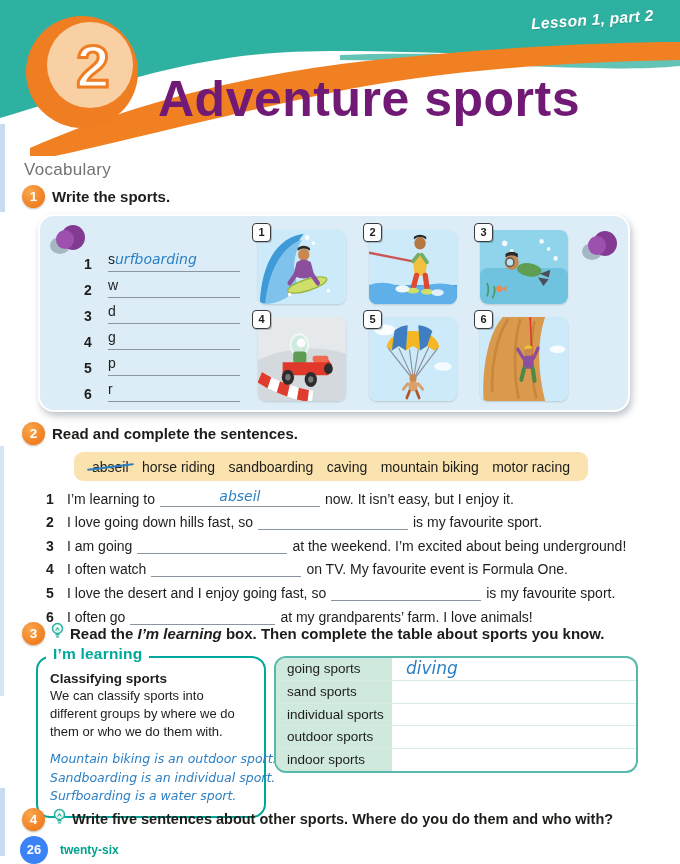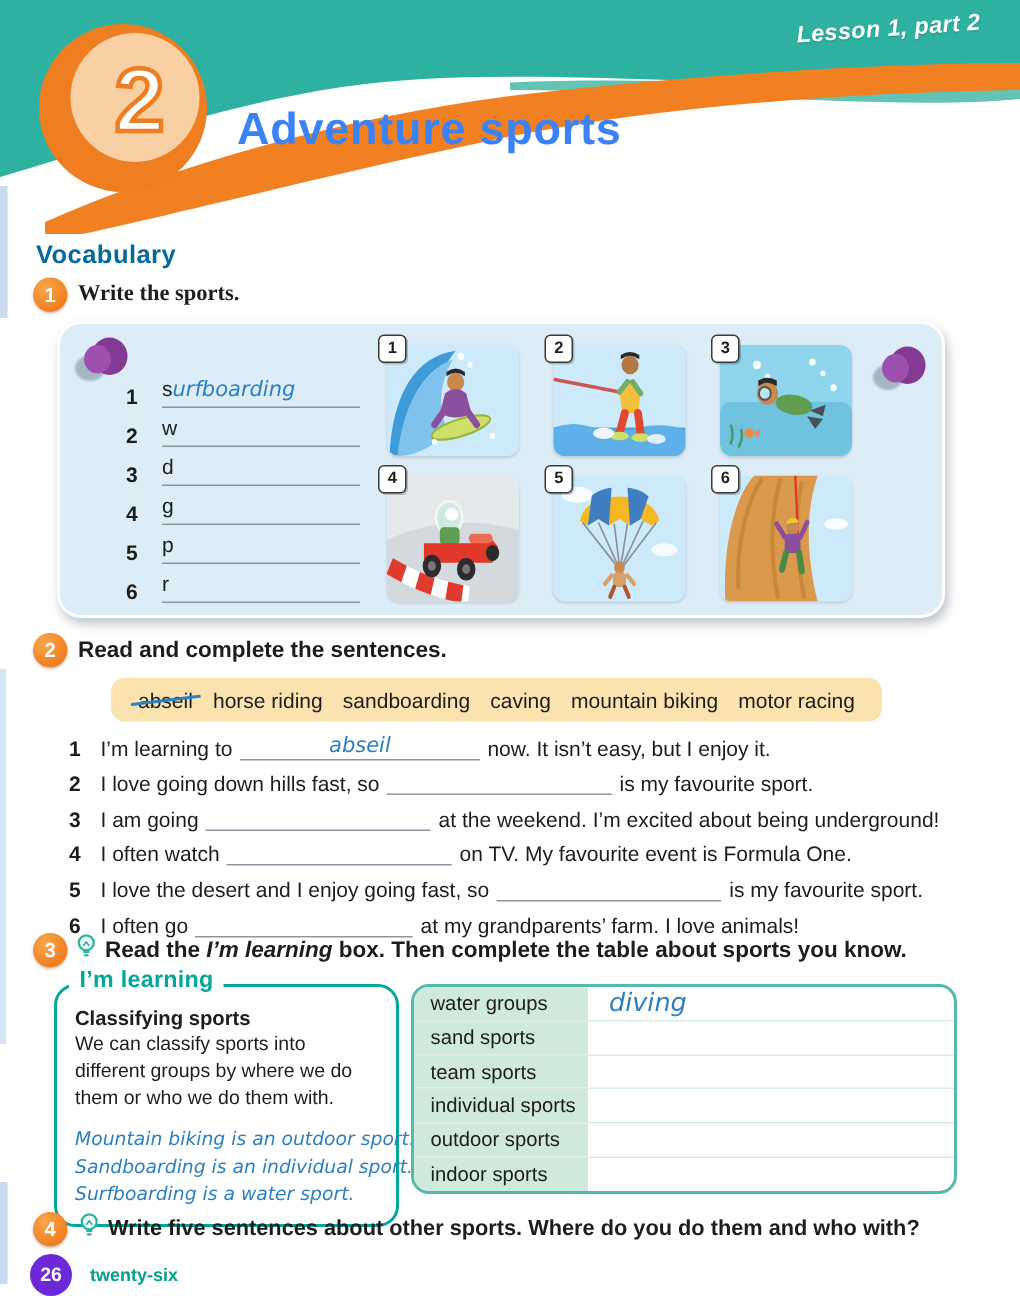--- a/index.html
+++ b/index.html
@@ -12,24 +12,24 @@
         font-weight:bold;font-style:italic;transform:rotate(-4deg);letter-spacing:.3px;
         text-shadow:0 1px 1px rgba(0,0,0,.15);}
   .unit-badge{position:absolute;left:26px;top:14px;width:116px;height:118px;}
   .unit-badge .outer{position:absolute;left:0;top:2px;width:112px;height:112px;border-radius:50%;
         background:#ef7d22;}
   .unit-badge .inner{position:absolute;left:21px;top:8px;width:86px;height:86px;border-radius:50%;
         background:#f9d0a4;}
   .unit-badge .num{position:absolute;left:24px;top:8px;width:86px;height:86px;text-align:center;
         line-height:90px;font-size:60px;font-weight:bold;color:#fff;
         -webkit-text-stroke:3px #ef7d22;}
-  .page-title{position:absolute;left:158px;top:70px;font-size:30px;font-weight:bold;
-        color:#3b82f6;letter-spacing:.5px;}
-  .vocab-heading{position:absolute;left:24px;top:160px;font-size:17px;font-weight:bold;
-        color:#0369a1;letter-spacing:.3px;}
+  .page-title{position:absolute;left:158px;top:70px;font-size:50px;font-weight:bold;
+        color:#701a75;letter-spacing:.5px;}
+  .vocab-heading{position:absolute;left:24px;top:160px;font-size:17px;font-weight:normal;
+        color:#737373;letter-spacing:.3px;}
 
   
   .ex-circle{position:absolute;width:23px;height:23px;border-radius:50%;
         background:radial-gradient(circle at 35% 30%,#f9a64e,#f07f20 70%);
         color:#fff;font-size:13.5px;font-weight:bold;text-align:center;line-height:23px;
         box-shadow:0 1px 2px rgba(0,0,0,.25);}
   .ex-label{position:absolute;font-size:15px;font-weight:bold;color:#1d1d1b;white-space:nowrap;}
   .bulb{position:absolute;width:15px;height:19px;}
 
   
@@ -84,21 +84,21 @@
   .cls-table{position:absolute;left:274px;top:656px;width:364px;border:2px solid #57b9ab;
         border-radius:12px;overflow:hidden;background:#fff;box-sizing:border-box;}
   .t-row{display:flex;height:21.8px;border-bottom:1.5px solid #d8ebe5;}
   .t-row:last-child{border-bottom:none;}
   .t-label{width:118px;flex:none;background:#cfe9dc;font-size:13.5px;line-height:21.8px;
         padding-left:11px;box-sizing:border-box;border-right:2px solid #fff;}
   .t-value{flex:1;font-size:17px;line-height:21.8px;padding-left:12px;}
 
   
   .page-circle{position:absolute;left:20px;top:836px;width:28px;height:28px;border-radius:50%;
-        background:#6d28d9;color:#fff;font-size:13px;font-weight:bold;text-align:center;
+        background:#3b82f6;color:#fff;font-size:13px;font-weight:bold;text-align:center;
         line-height:28px;}
   .page-word{position:absolute;left:60px;top:843px;color:#00a18d;font-size:12px;font-weight:bold;}
 
   .edge{position:absolute;left:0;}
 </style>
 </head>
 <body>
 
 <div id="page">
 
@@ -111,21 +111,21 @@
 
   <div class="unit-badge">
     <div class="outer"></div>
     <div class="inner"></div>
     <div class="num">2</div>
   </div>
   <div class="page-title">Adventure sports</div>
   <div class="vocab-heading">Vocabulary</div>
 
   <div class="ex-circle" style="left:22px;top:185px;">1</div>
-  <div class="ex-label" style="left:52px;top:188px;font-family:Liberation Serif, serif;">Write the sports.</div>
+  <div class="ex-label" style="left:52px;top:188px;">Write the sports.</div>
 
   <div class="notepad">
     <div class="pin" style="left:12px;top:8px;">
       <div class="sh"></div>
         <div class="bd"></div>
         <div class="cp"></div>
     </div>
     <div class="pin" style="left:544px;top:14px;">
       <div class="sh"></div>
         <div class="bd"></div>
@@ -352,29 +352,25 @@
     <div class="lb-body">We can classify sports into different groups by where we do them or who we do them with.</div>
     <div class="lb-examples">
       <div class="lb-ex">Mountain biking is an outdoor sport.</div>
       <div class="lb-ex">Sandboarding is an individual sport.</div>
       <div class="lb-ex">Surfboarding is a water sport.</div>
     </div>
   </div>
 
   <div class="cls-table">
     <div class="t-row">
-      <div class="t-label">water groups</div>
+      <div class="t-label">going sports</div>
       <div class="t-value"><span class="hand">diving</span></div>
     </div>
     <div class="t-row">
       <div class="t-label">sand sports</div>
-      <div class="t-value"><span class="hand"></span></div>
-    </div>
-    <div class="t-row">
-      <div class="t-label">team sports</div>
       <div class="t-value"><span class="hand"></span></div>
     </div>
     <div class="t-row">
       <div class="t-label">individual sports</div>
       <div class="t-value"><span class="hand"></span></div>
     </div>
     <div class="t-row">
       <div class="t-label">outdoor sports</div>
       <div class="t-value"><span class="hand"></span></div>
     </div>

